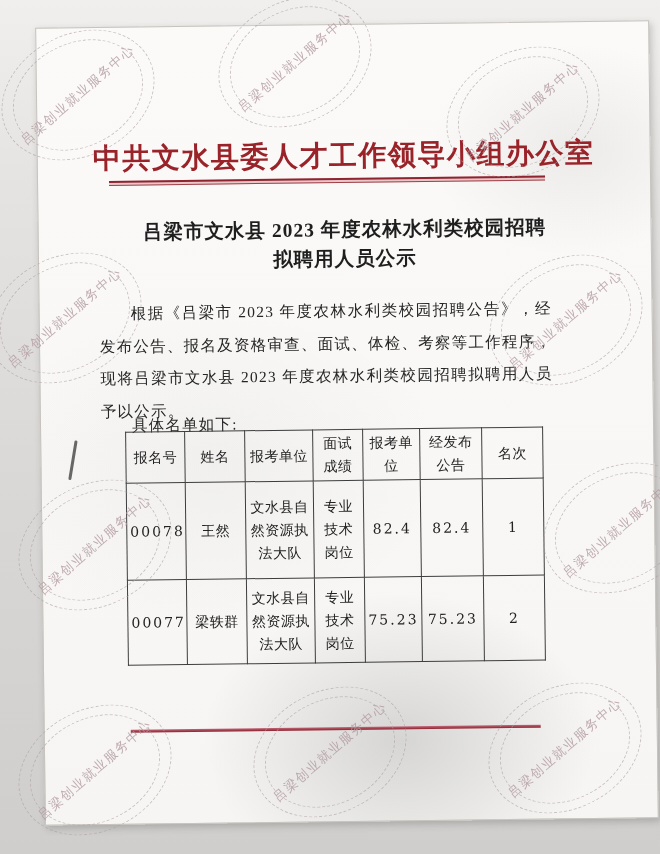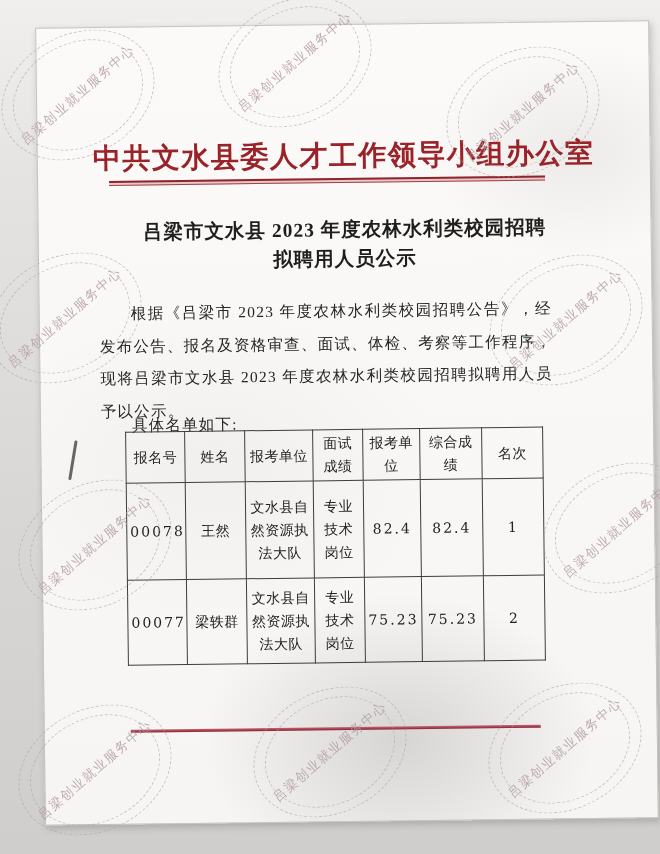--- a/index.html
+++ b/index.html
@@ -101,21 +101,21 @@
         <col style="width:62px">
         <col style="width:61px">
     </colgroup>
     <tbody>
       <tr class="hdr-row">
         <th>报名号</th>
         <th>姓名</th>
         <th>报考单位</th>
         <th>面试成绩</th>
         <th>报考单位</th>
-        <th>综合成绩</th>
+        <th>经发布公告</th>
         <th>名次</th>
       </tr>
       <tr class="row-1">
         <td class="num">00078</td>
         <td>王然</td>
         <td>文水县自然资源执法大队</td>
         <td>专业技术岗位</td>
         <td class="num">82.4</td>
         <td class="num">82.4</td>
         <td class="num">1</td>

